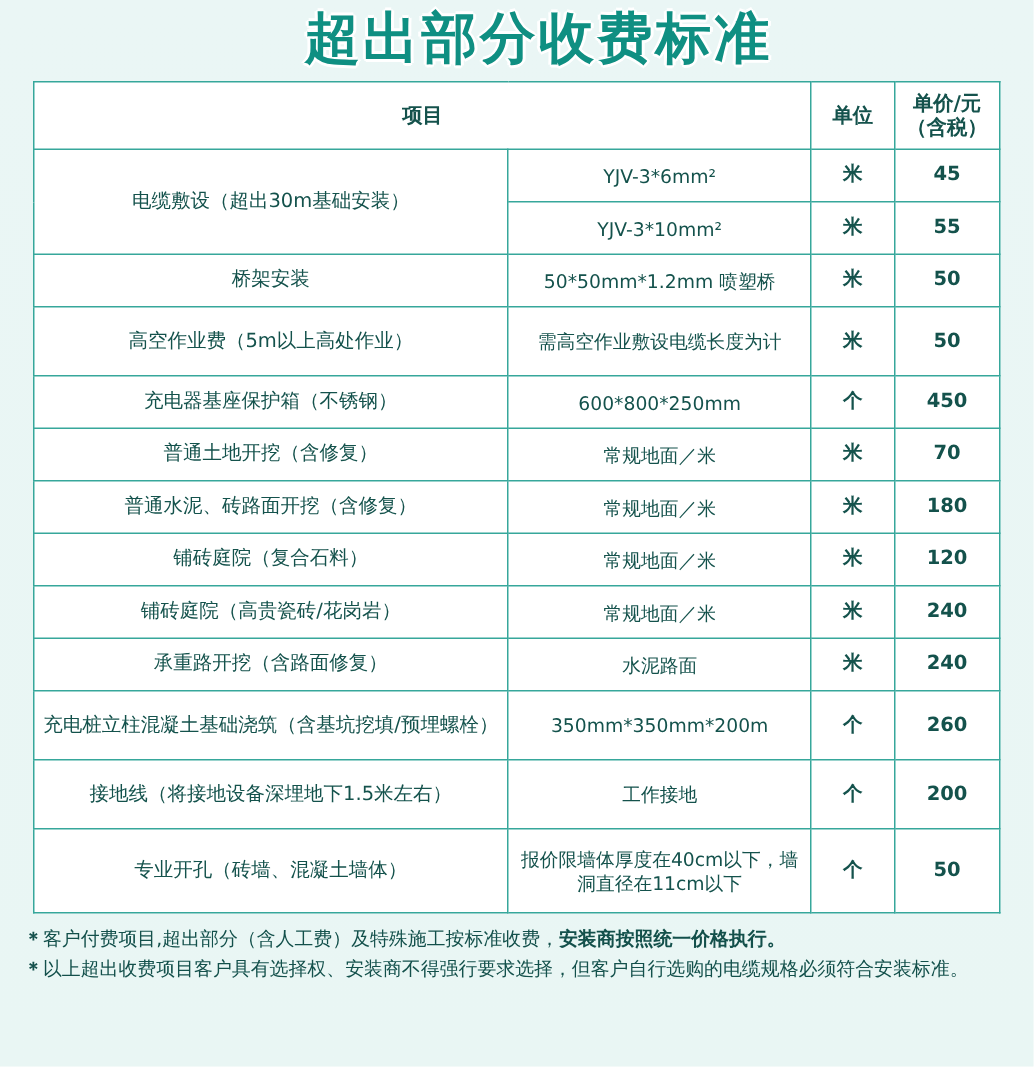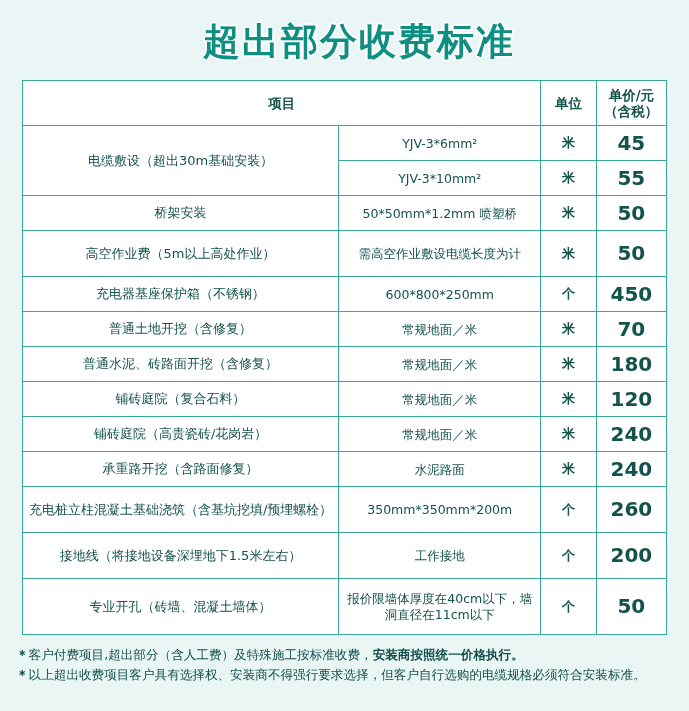--- a/index.html
+++ b/index.html
@@ -20,29 +20,29 @@
     background: linear-gradient(180deg, #eaf6f5 0%, #e9f6f4 100%);
     box-sizing: border-box;
   }
   .title {
     text-align: center;
     font-family: "DejaVu Sans", sans-serif;
     font-weight: bold;
     font-size: 37px;
     letter-spacing: 2px;
     color: #0f8f82;
-    padding: 20px 0 6px 0;
+    padding: 4px 0 6px 0;
     text-shadow:
        2px 0 0 #ffffff, -2px 0 0 #ffffff, 0 2px 0 #ffffff, 0 -2px 0 #ffffff,
        1px 1px 0 #ffffff, -1px -1px 0 #ffffff, 1px -1px 0 #ffffff, -1px 1px 0 #ffffff;
     line-height: 1.2;
     margin-left: 29px;
   }
   .table-wrap {
-    margin: 10px 22px;
+    margin: 0 22px;
   }
   table.price {
     width: 100%;
     border-collapse: collapse;
     background: #ffffff;
     table-layout: fixed;
   }
   table.price th, table.price td {
     border: 1px solid #36a79b;
     text-align: center;
@@ -67,21 +67,21 @@
     font-weight: normal;
   }
   td.spec {
     font-size: 12.5px;
   }
   td.unit {
     font-size: 13px;
     font-weight: bold;
   }
   td.price {
-    font-size: 20px;
+    font-size: 13px;
     font-weight: bold;
   }
   .row-h { height: 35px; }
   .notes {
     margin: 7px 16px 0 16px;
     font-family: "DejaVu Sans", sans-serif;
     font-size: 12.6px;
     color: #13504b;
     line-height: 1.55;
   }

